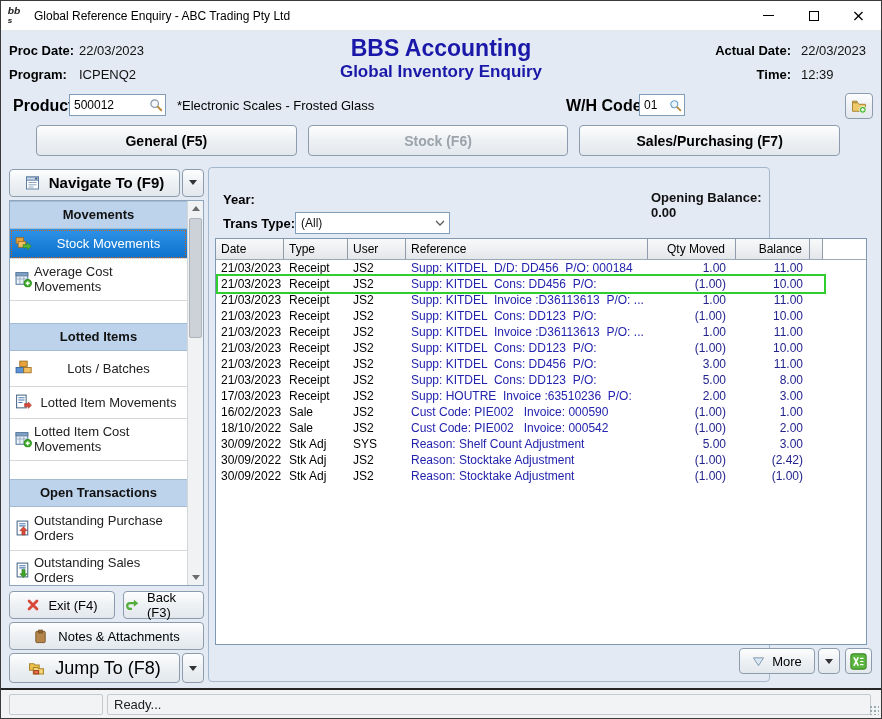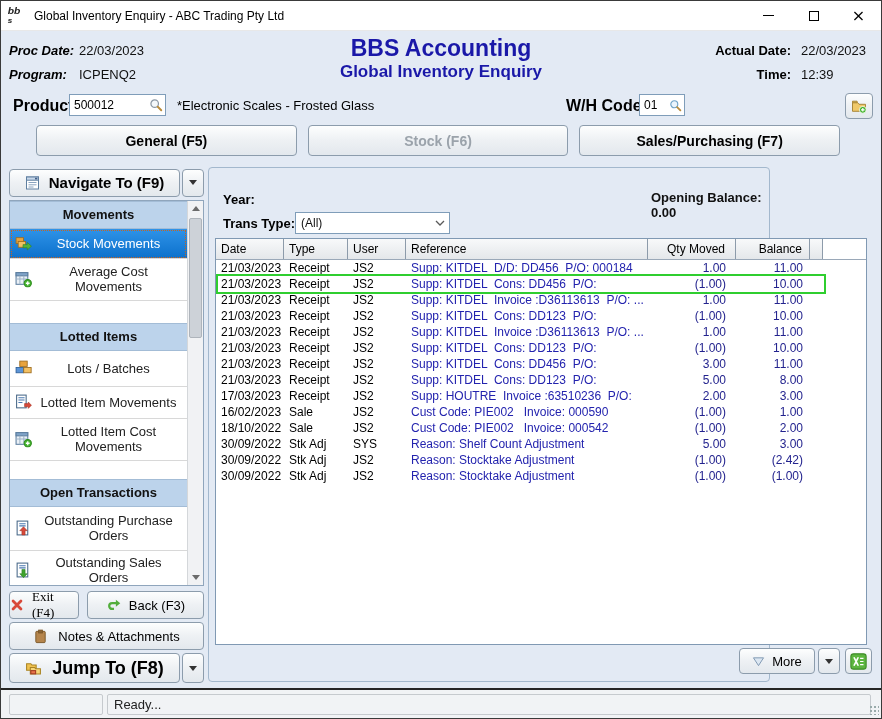--- a/index.html
+++ b/index.html
@@ -16,21 +16,21 @@
   .win-btn { width:45px; height:100%; display:flex; align-items:center; justify-content:center; }
   .glyph-min { width:11px; height:1px; background:#000; }
   .glyph-max { width:10px; height:10px; border:1px solid #000; }
   .glyph-close { font-size:16px; line-height:16px; color:#000; font-family:"DejaVu Sans",sans-serif; }
 
   
   .header { position:absolute; top:30px; left:0; right:0; height:90px; }
   .lbl { font-weight:bold; color:#000; }
   .hdr-left { position:absolute; left:8px; top:8px; line-height:24px; font-size:13px; }
   .hdr-left .row { display:flex; }
-  .hdr-left .row .lbl { width:70px;font-style:italic; }
+  .hdr-left .row .lbl { width:70px; }
   .hdr-center { position:absolute; left:0; right:0; top:4px; text-align:center; }
   .app-title { font-size:23px; font-weight:bold; color:#1A18A8; }
   .screen-title { font-size:17px; font-weight:bold; color:#1A18A8; }
   .hdr-right { position:absolute; right:10px; top:8px; line-height:24px; font-size:13px; text-align:right; }
   .hdr-right .row { display:flex; justify-content:flex-end; }
   .hdr-right .lbl { margin-right:10px; }
   .hdr-right .val { min-width:70px; text-align:left; }
 
   .prod-row { position:absolute; left:0; right:0; top:60px; height:28px; }
   .prod-row .lbl { position:absolute; top:6px; font-size:16px; }
@@ -50,37 +50,37 @@
 
   
   .sidebar { position:absolute; left:8px; top:168px; width:195px; height:514px; display:flex; flex-direction:column; }
   .nav-row { display:flex; gap:2px; height:28px; }
   .nav-btn { flex:1; font-size:15px; font-weight:bold; gap:8px; }
   .dd-btn { width:22px; }
   .tri { width:0; height:0; border-left:4px solid transparent; border-right:4px solid transparent; border-top:5px solid #333; }
   .navlist { margin-top:3px; height:389px; background:#7f1d1d; border:1px solid #8FA5BC; position:relative; overflow:hidden; }
   .navlist-inner { position:absolute; left:0; top:0; right:16px; bottom:0; overflow:hidden; }
   .nav-header { background:#BCD3EB; border-top:1px solid #A3BCD6; border-bottom:1px solid #A3BCD6; font-weight:bold; font-size:13px; display:flex; align-items:center; justify-content:center; color:#111; }
-  .nav-item { position:relative; background:#fff; border-bottom:1px solid #D8D8D8; font-size:13px; display:flex; align-items:center; justify-content:center; text-align:center; color:#222; line-height:15px; padding:0 4px 0 24px; }
+  .nav-item { position:relative; background:#fff; border-bottom:1px solid #D8D8D8; font-size:13px; display:flex; align-items:center; justify-content:center; color:#222; line-height:15px; padding:0 4px 0 24px; }
   .nav-item .ic { position:absolute; left:5px; top:50%; transform:translateY(-50%); width:17px; height:17px; }
   .nav-item.selected { background:linear-gradient(#2F93E8,#0C71CC); color:#fff; outline:1px dotted #C8641E; outline-offset:-2px; }
   .nav-spacer { background:#fff; }
   .vscroll { position:absolute; right:0; top:0; bottom:0; width:16px; background:#F1F2F4; border-left:1px solid #D4D7DA; }
   .vs-arrow { position:absolute; left:0; width:16px; height:16px; display:flex; align-items:center; justify-content:center; }
   .vs-up { top:0; } .vs-down { bottom:0; }
   .tri-up { width:0;height:0;border-left:4px solid transparent;border-right:4px solid transparent;border-bottom:5px solid #6B6B6B; }
   .tri-dn { width:0;height:0;border-left:4px solid transparent;border-right:4px solid transparent;border-top:5px solid #6B6B6B; }
   .vs-thumb { position:absolute; left:1px; top:17px; width:13px; height:120px; background:#CDD2D8; border:1px solid #AEB4BB; border-radius:2px; }
 
   .side-btn-row { display:flex; gap:8px; margin-top:5px; height:28px; }
   .side-btn { font-size:13px; gap:8px; }
-  .exit-btn { width:70px;font-family:Liberation Serif, serif; } .back-btn { flex:1; }
+  .exit-btn { width:106px; } .back-btn { flex:1; }
   .notes-btn { margin-top:3px; height:28px; font-size:13px; gap:10px; }
   .jump-row { display:flex; gap:2px; margin-top:3px; height:30px; }
-  .jump-btn { flex:1; font-size:18px; font-weight:bold; gap:10px; }
+  .jump-btn { flex:1; font-size:18px; font-weight:normal; gap:10px; }
 
   
   .panel { position:absolute; left:207px; top:166px; width:562px; height:515px; background:#E3EAF4; border:1px solid #A3B8CD; border-radius:4px; }
   .year-lbl { position:absolute; left:14px; top:24px; font-size:13px; }
   .year-combo { left:47px; top:20px; width:303px; }
   .combo { position:absolute; background:#fff; border:1px solid #7F9DB9; height:22px; display:flex; align-items:center; }
   .combo .txt { flex:1; padding-left:5px; font-size:12px; white-space:nowrap; overflow:hidden; }
   .combo .chev { width:18px; display:flex; align-items:center; justify-content:center; }
   .trans-lbl { position:absolute; left:14px; top:48px; font-size:13px; }
   .trans-combo { left:86px; top:44px; width:155px; }
@@ -119,21 +119,21 @@
 </head>
 <body>
 
 <div class="window">
 
   <div class="titlebar">
     <div class="app-icon">
         <span>bb</span>
         <span style="font-size:7px">s</span>
       </div>
-    <span class="title-text">Global Inventory Enquiry - ABC Trading Pty Ltd</span>
+    <span class="title-text">Global Reference Enquiry - ABC Trading Pty Ltd</span>
     <div class="win-controls">
       <div class="win-btn">
           <div class="glyph-min"></div>
         </div>
       <div class="win-btn">
           <div class="glyph-max"></div>
         </div>
       <div class="win-btn">
           <span class="glyph-close">×</span>
         </div>

